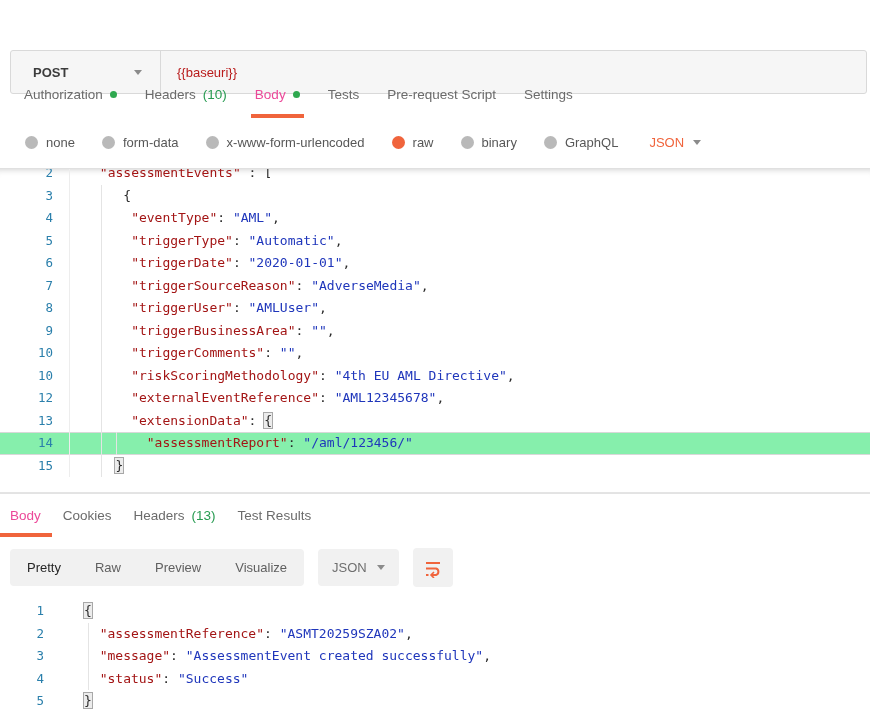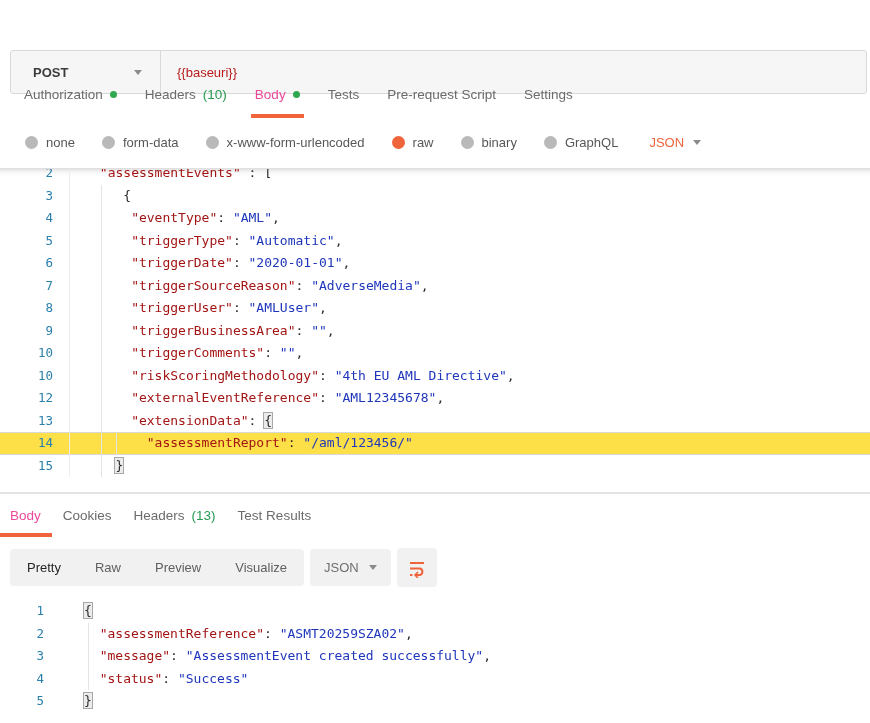--- a/index.html
+++ b/index.html
@@ -49,32 +49,32 @@
   .ln { flex:none; text-align:right; color:#2a7fab; font-size:12.5px; }
   .req-editor .ln { width:70px; padding-right:16px; border-right:1px solid #ededed; }
   .resp-editor .ln { width:60px; padding-right:16px; }
   .code { white-space:pre; }
   .req-editor .code { padding-left:22px; }
   .resp-editor .code { padding-left:24px; }
   .tk { color:#a31515; }
   .tv { color:#1f36bb; }
   .tp { color:#2b2b2b; }
   .tb { color:#2b2b2b; background:#ececec; outline:1px solid #a8a8a8; }
-  .cl.active { background:#fde047; box-shadow:inset 0 1px 0 #d8d8d8, inset 0 -1px 0 #d8d8d8; }
+  .cl.active { background:#86efac; box-shadow:inset 0 1px 0 #d8d8d8, inset 0 -1px 0 #d8d8d8; }
   .guide { position:absolute; top:0; bottom:0; width:1px; background:#e4e4e4; }
 
   
   .resp-tabs { position:absolute; top:493px; left:0; right:0; height:44px; border-top:1px solid #e3e3e3;
     display:flex; align-items:stretch; font-size:13.5px; color:#6b6b6b; padding-left:10px; }
   .resp-tabs .tab { padding:0 11px; }
   .resp-tabs .tab:first-child { padding-left:0; }
   .resp-tabs .tab.active::after { content:""; position:absolute; left:-10px; right:0; bottom:0;
     height:4px; background:#f0643c; }
 
-  .resp-toolbar { position:absolute; top:548px; left:10px; display:flex; align-items:center; gap:6px; }
+  .resp-toolbar { position:absolute; top:548px; left:10px; display:flex; align-items:center; gap:14px; }
   .seg { display:flex; background:#f1f1f1; border-radius:4px; font-size:13px; color:#5f5f5f; }
   .seg .view { padding:11px 17px; cursor:pointer; }
   .seg .view.active { color:#262626; }
   .pill { background:#f1f1f1; border-radius:4px; }
   .lang-pill { display:flex; align-items:center; gap:10px; padding:11px 14px; color:#6e6e6e; font-size:13px; cursor:pointer; }
   .wrap-btn { width:40px; height:39px; display:flex; align-items:center; justify-content:center; cursor:pointer; }
 </style>
 </head>
 <body>
 

